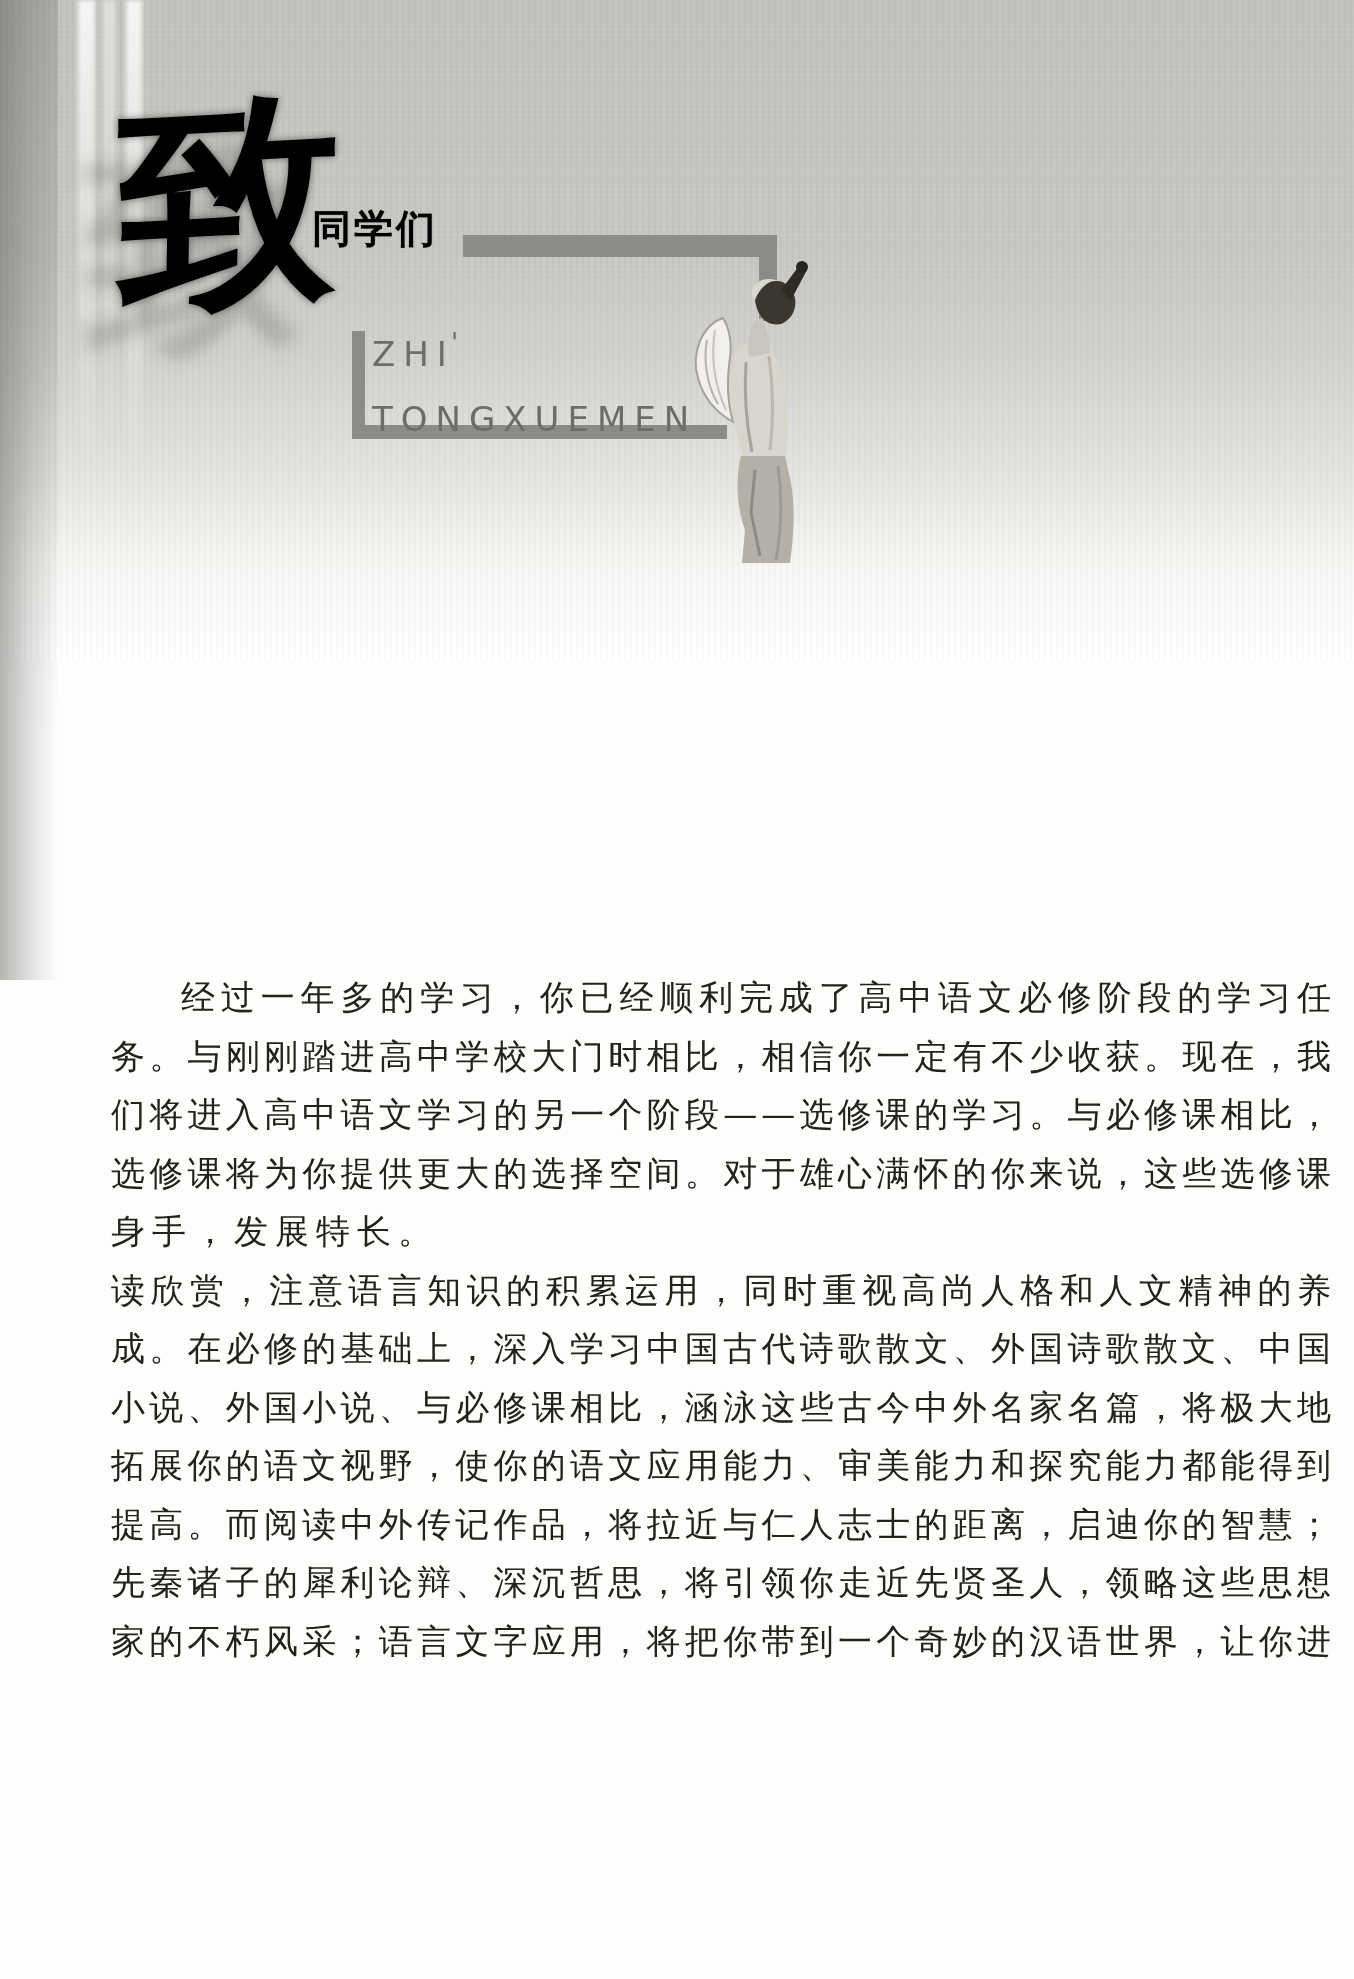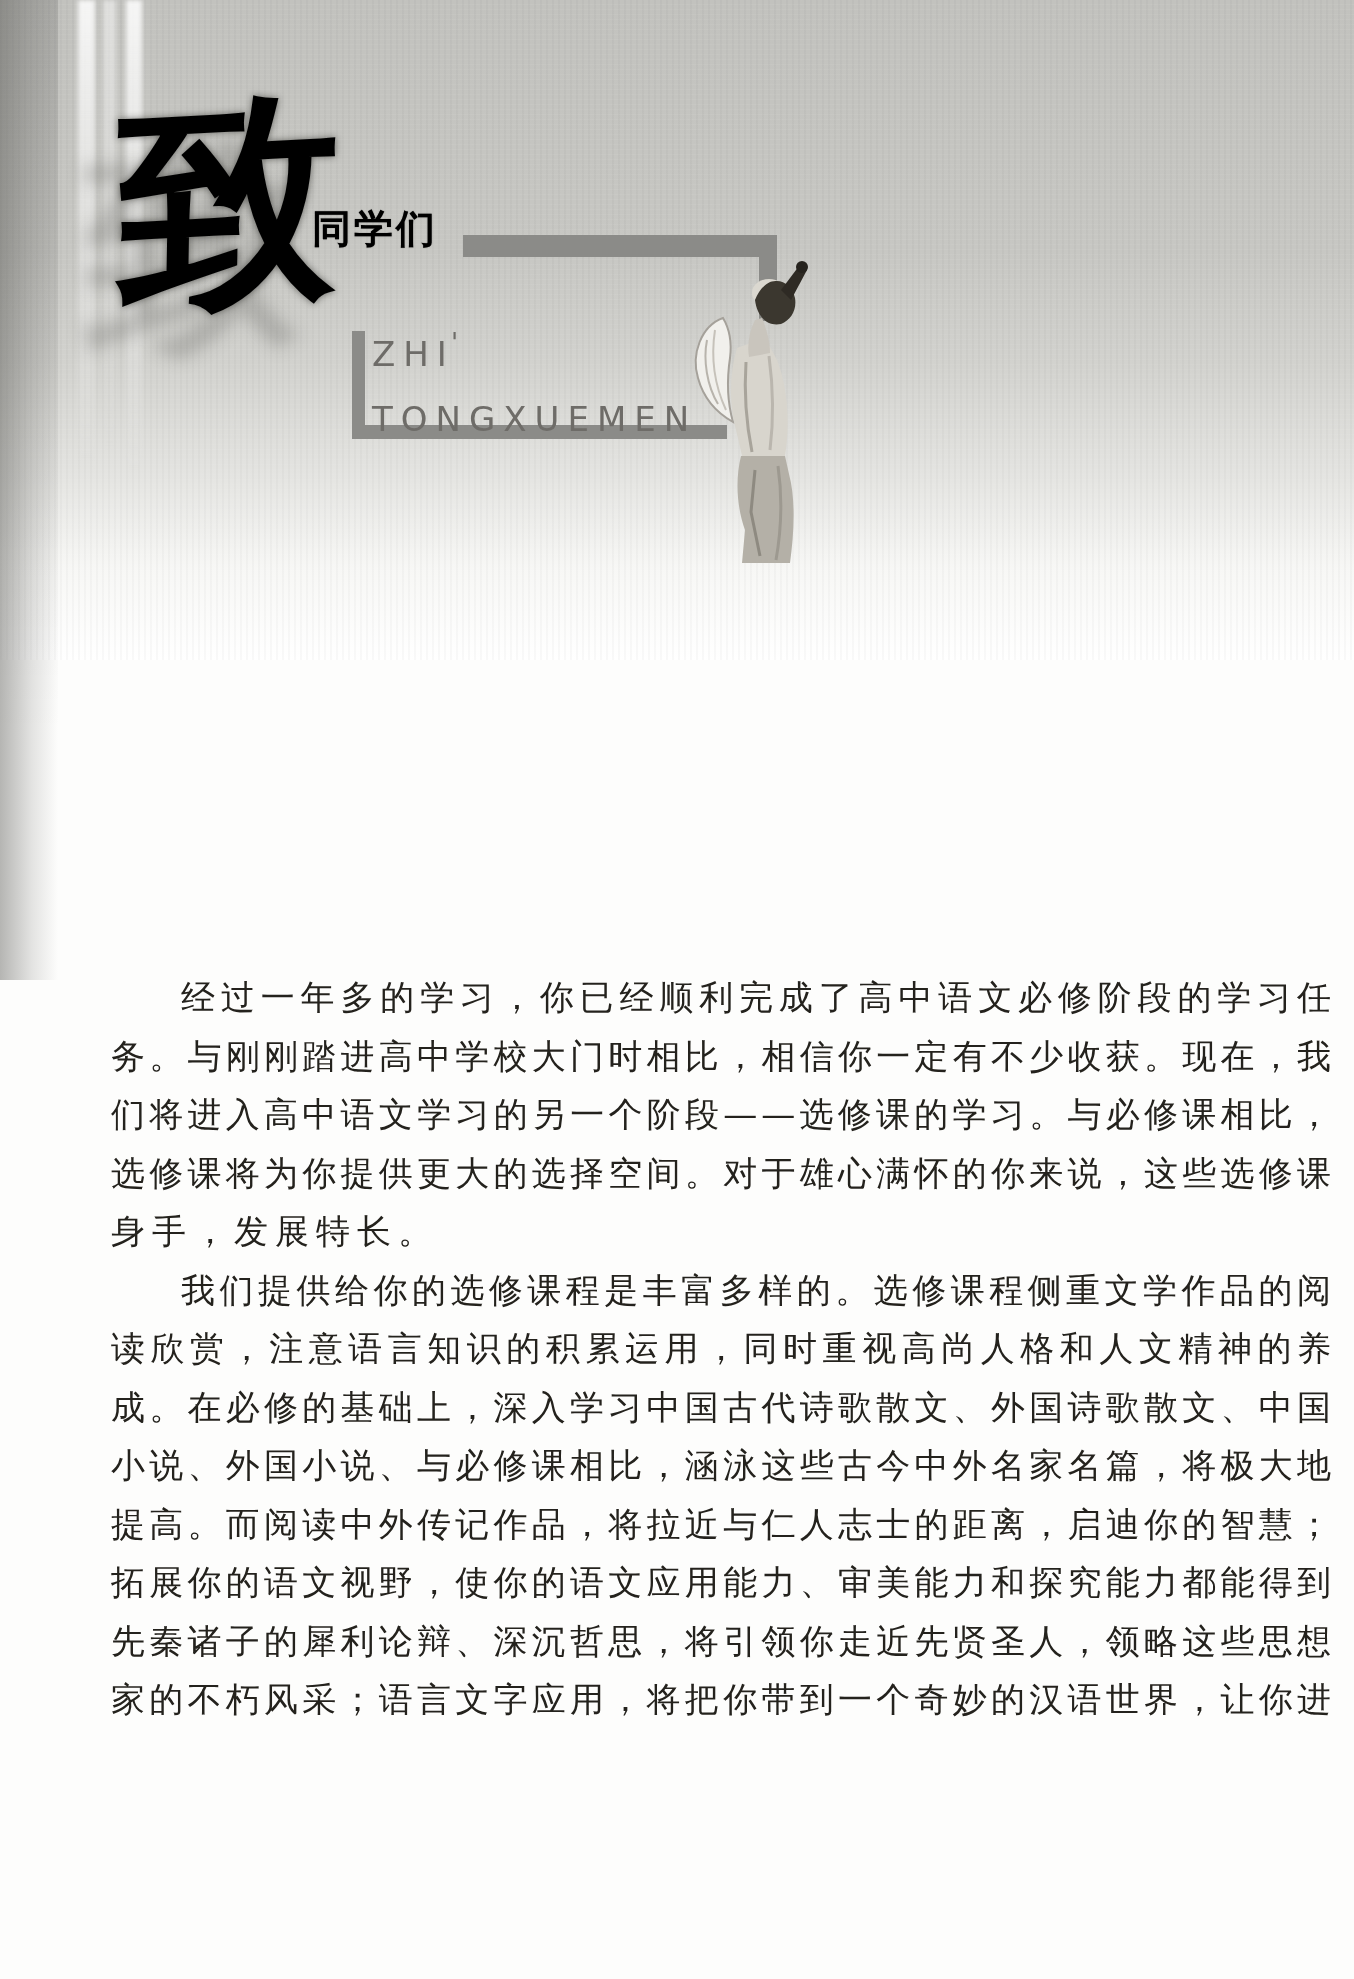--- a/index.html
+++ b/index.html
@@ -91,23 +91,22 @@
     <path d="M70,210 L66,252 L75,296" stroke="#8e8a81" stroke-width="3" fill="none"></path>
     <path d="M93,206 C97,234 97,266 91,300" stroke="#9d9990" stroke-width="3" fill="none"></path>
   </svg>
 
   <div class="textblock">
       <div class="line indent">经过一年多的学习，你已经顺利完成了高中语文必修阶段的学习任</div>
       <div class="line">务。与刚刚踏进高中学校大门时相比，相信你一定有不少收获。现在，我</div>
       <div class="line">们将进入高中语文学习的另一个阶段——选修课的学习。与必修课相比，</div>
       <div class="line">选修课将为你提供更大的选择空间。对于雄心满怀的你来说，这些选修课</div>
       <div class="line no-just">身手，发展特长。</div>
-      <div class="line indent">我们提供给你的选修课程是丰富多样的。选修课程侧重文学作品的阅</div>
       <div class="line">读欣赏，注意语言知识的积累运用，同时重视高尚人格和人文精神的养</div>
       <div class="line">成。在必修的基础上，深入学习中国古代诗歌散文、外国诗歌散文、中国</div>
       <div class="line">小说、外国小说、与必修课相比，涵泳这些古今中外名家名篇，将极大地</div>
+      <div class="line">拓展你的语文视野，使你的语文应用能力、审美能力和探究能力都能得到</div>
       <div class="line">提高。而阅读中外传记作品，将拉近与仁人志士的距离，启迪你的智慧；</div>
-      <div class="line">拓展你的语文视野，使你的语文应用能力、审美能力和探究能力都能得到</div>
       <div class="line">先秦诸子的犀利论辩、深沉哲思，将引领你走近先贤圣人，领略这些思想</div>
       <div class="line">家的不朽风采；语言文字应用，将把你带到一个奇妙的汉语世界，让你进</div>
     </div>
 
 </div>
 
 </body></html>

